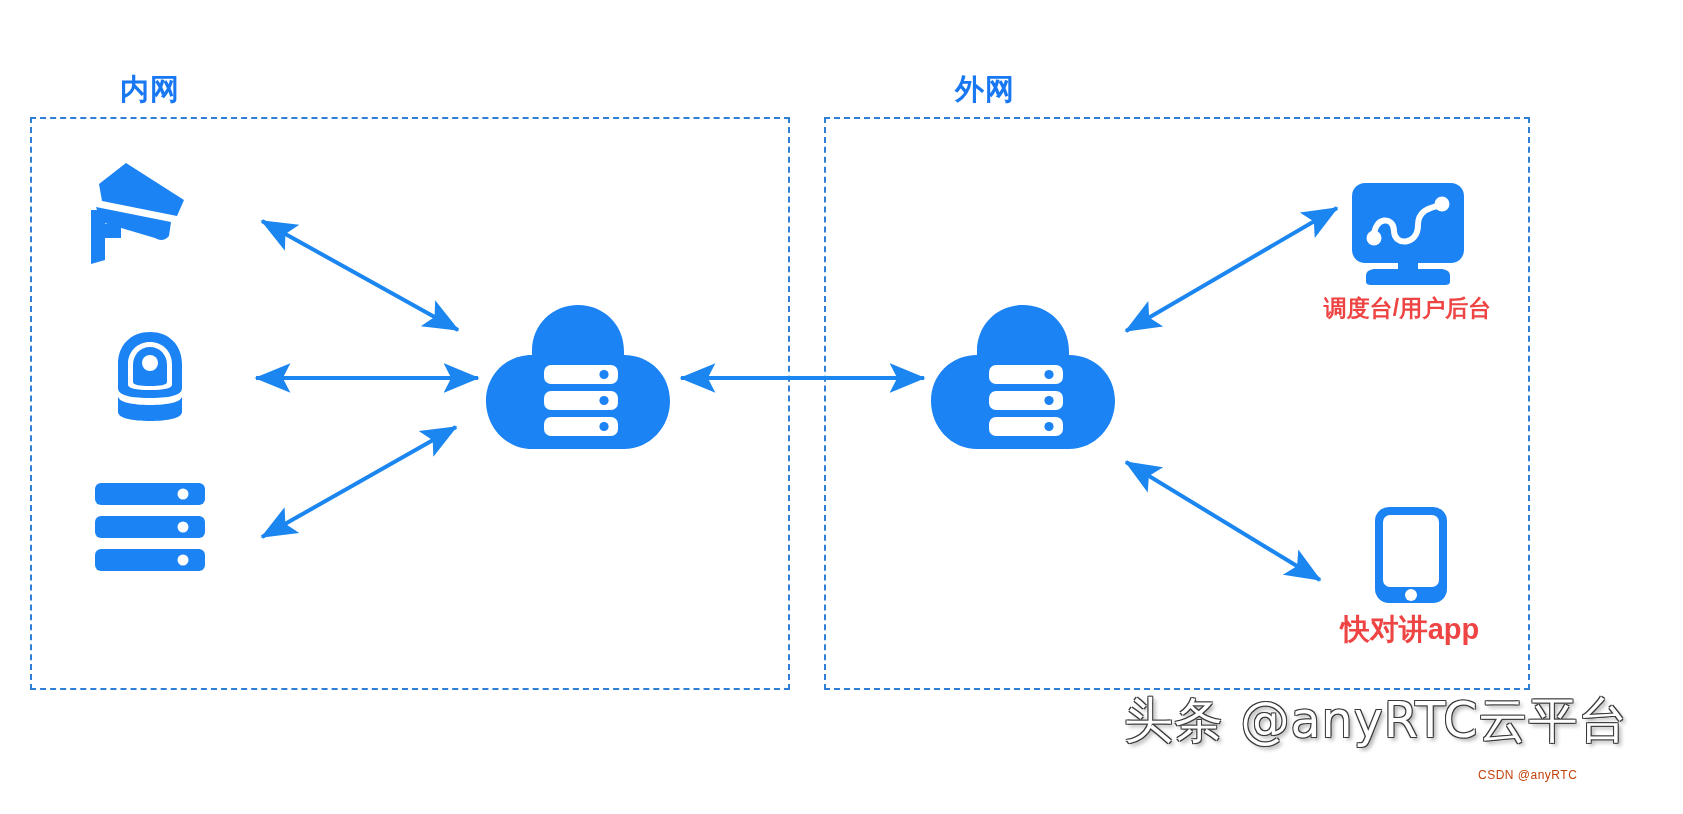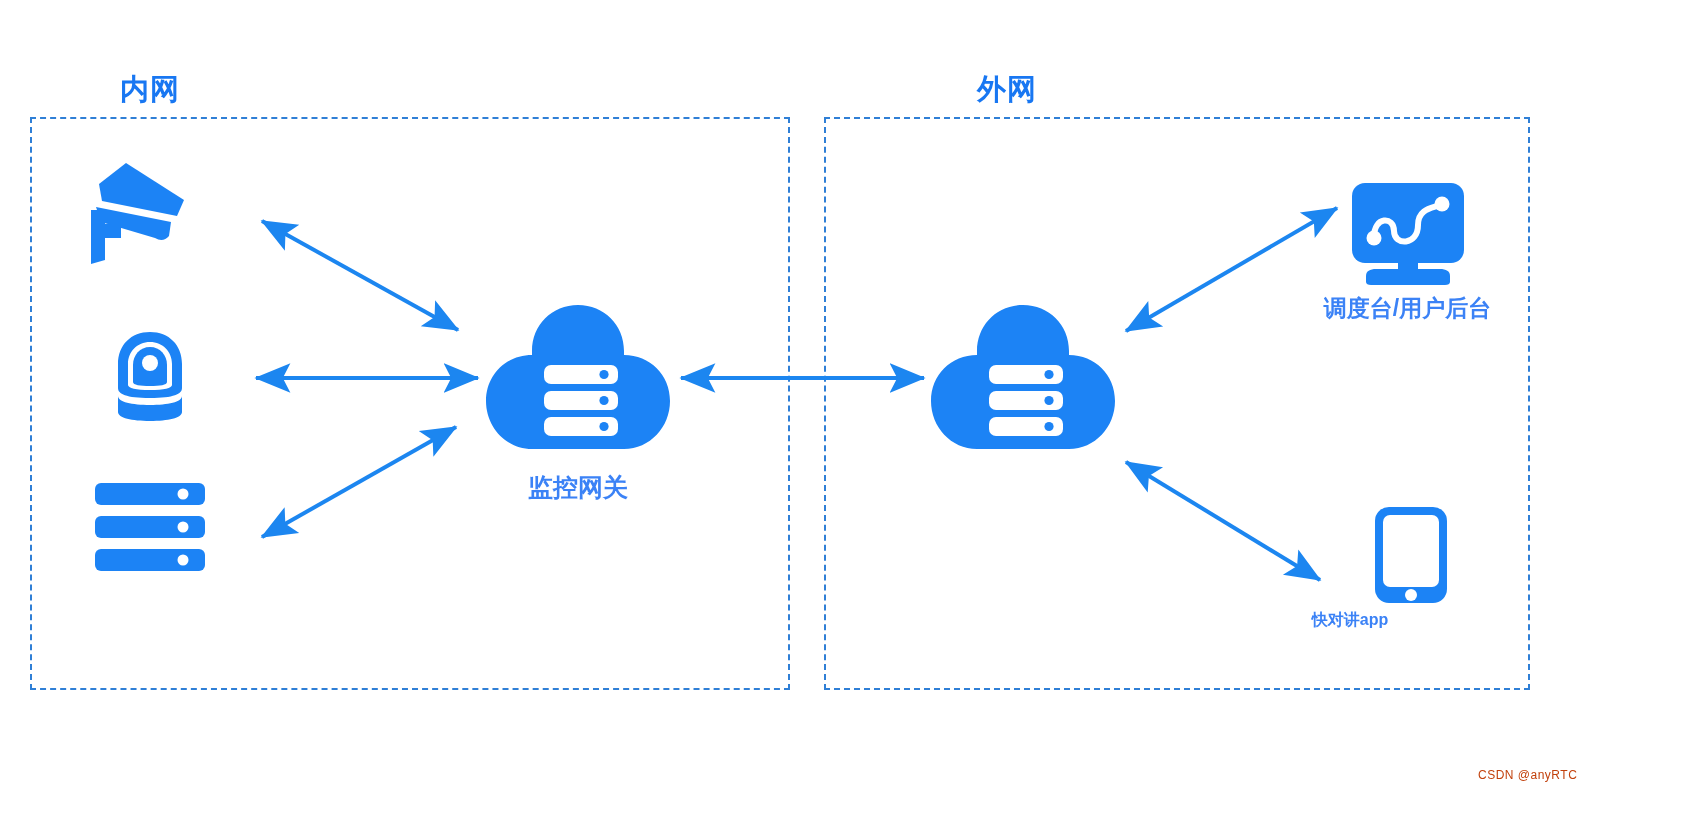--- a/index.html
+++ b/index.html
@@ -9,31 +9,31 @@
   .canvas{position:absolute;left:0;top:0;width:1683px;height:814px;background:#fff;}
 
   
   .zone{position:absolute;border:2px dashed #2f7fd6;box-sizing:border-box;background:transparent;}
   #zone-intranet{left:30px;top:117px;width:760px;height:573px;}
   #zone-extranet{left:824px;top:117px;width:706px;height:573px;}
 
   .zone-title{position:absolute;color:#1877F2;font-size:29px;font-weight:bold;
               letter-spacing:1px;white-space:nowrap;}
   #title-intranet{left:120px;top:70px;}
-  #title-extranet{left:955px;top:70px;margin-left:22px;}
-
-  
-  .node-label{position:absolute;color:#3b82f6;font-weight:bold;white-space:nowrap;
+  #title-extranet{left:955px;top:70px;}
+
+  
+  .node-label{position:absolute;color:#ef4444;font-weight:bold;white-space:nowrap;
               text-align:center;}
 
   #label-nvr{left:48px;top:581px;width:205px;font-size:29px;}
   #label-gateway{left:463px;top:471px;width:230px;font-size:25px;}
   #label-service{left:908px;top:471px;width:230px;font-size:25px;}
   #label-console{left:1285px;top:293px;width:245px;font-size:23px;}
-  #label-app{left:1240px;top:610px;width:220px;font-size:16px;}
+  #label-app{left:1300px;top:610px;width:220px;font-size:29px;}
 
   
   .icon{position:absolute;}
   #icon-bullet-camera{left:85px;top:160px;width:120px;height:105px;}
   #icon-ptz-camera{left:104px;top:330px;width:92px;height:92px;}
   #icon-nvr{left:95px;top:483px;width:110px;height:88px;}
   #icon-cloud-gateway{left:484px;top:303px;width:188px;height:150px;}
   #icon-cloud-service{left:929px;top:303px;width:188px;height:150px;}
   #icon-monitor{left:1348px;top:183px;width:120px;height:103px;}
   #icon-phone{left:1372px;top:505px;width:78px;height:100px;}
@@ -188,19 +188,19 @@
   </div>
 
   <div class="icon" id="icon-phone">
     <svg viewBox="0 0 78 100" width="78" height="100" xmlns="http://www.w3.org/2000/svg">
       <rect x="3" y="2" width="72" height="96" rx="14" fill="#1C83F5"></rect>
       <rect x="11" y="10" width="56" height="72" rx="7" fill="#ffffff"></rect>
       <circle cx="39" cy="90" r="6" fill="#ffffff"></circle>
     </svg>
   </div>
 
-  <div class="node-label" id="label-gateway">监控网关</div>
   <div class="node-label" id="label-console">调度台/用户后台</div>
   <div class="node-label" id="label-app">快对讲app</div>
 
+  <div id="watermark">头条 @anyRTC云平台</div>
   <div id="credit">CSDN @anyRTC</div>
 
 </div>
 
 </body></html>

